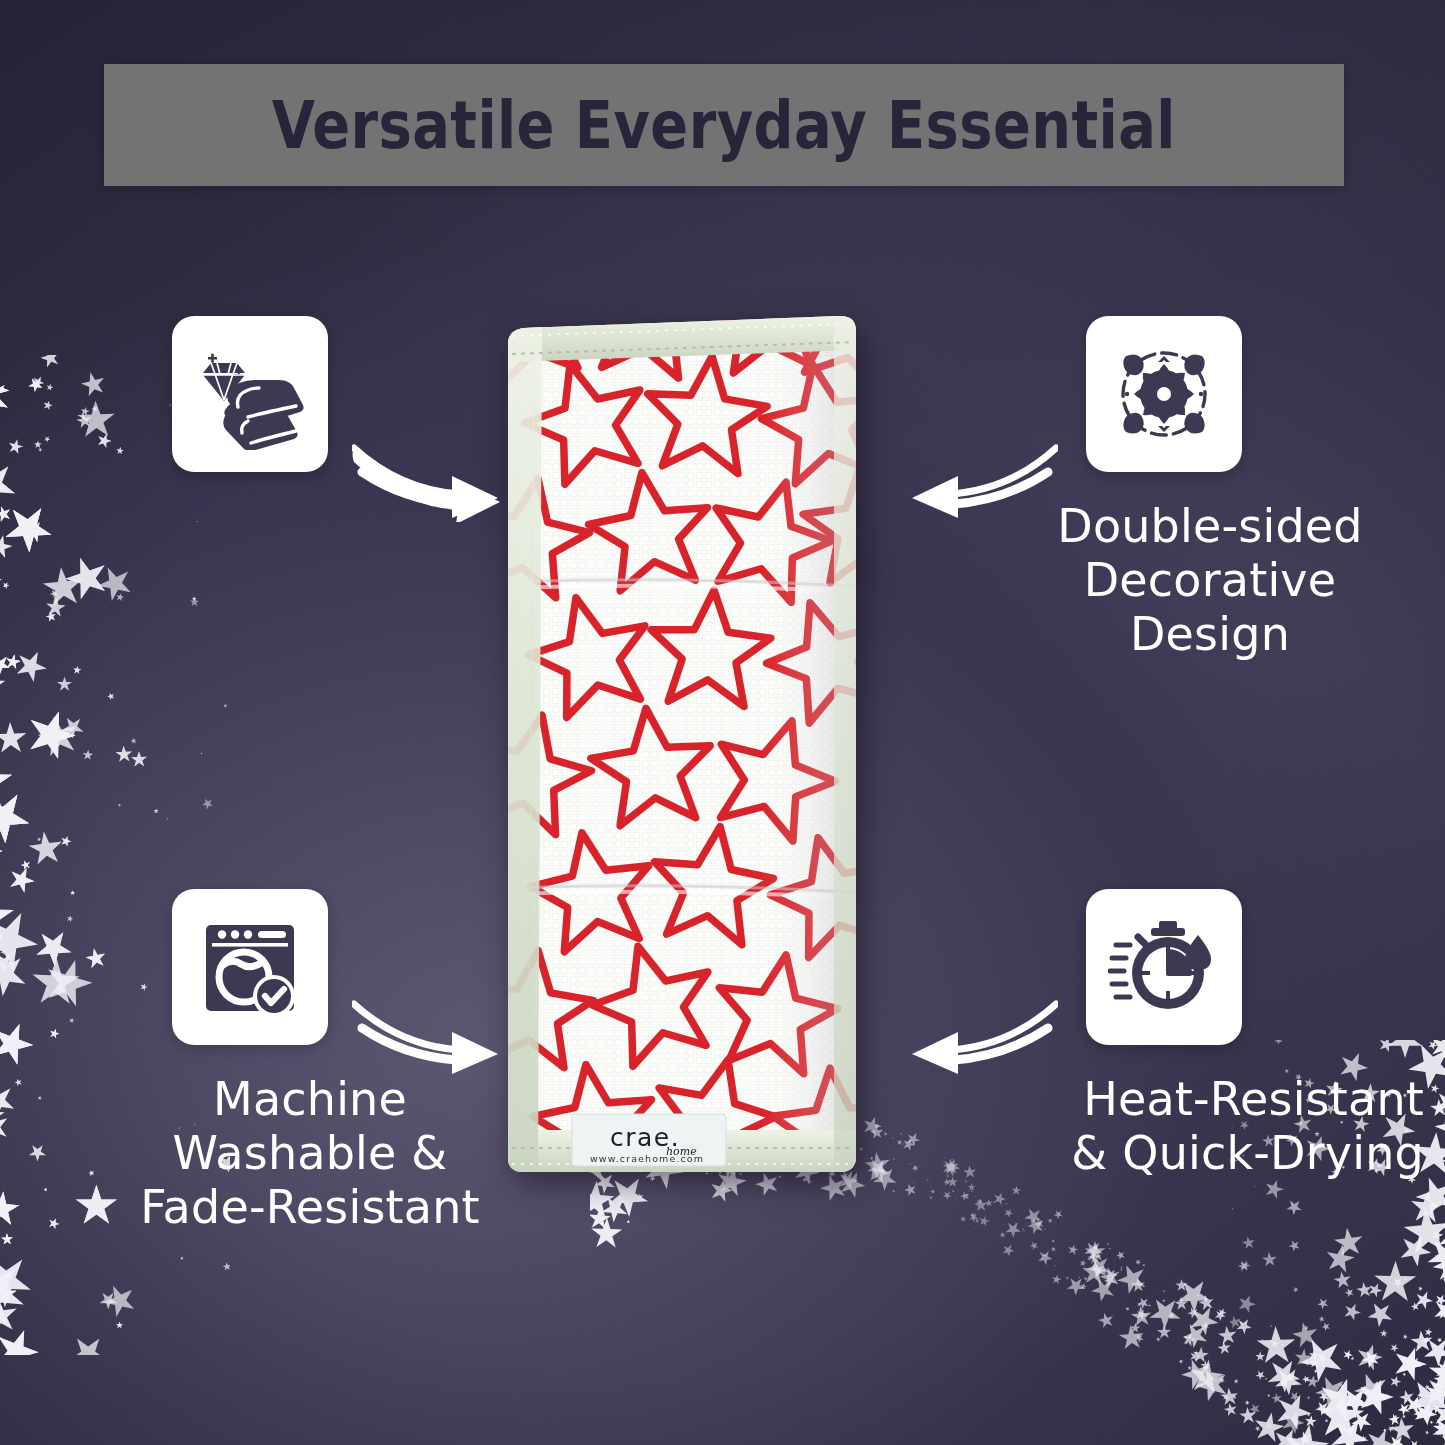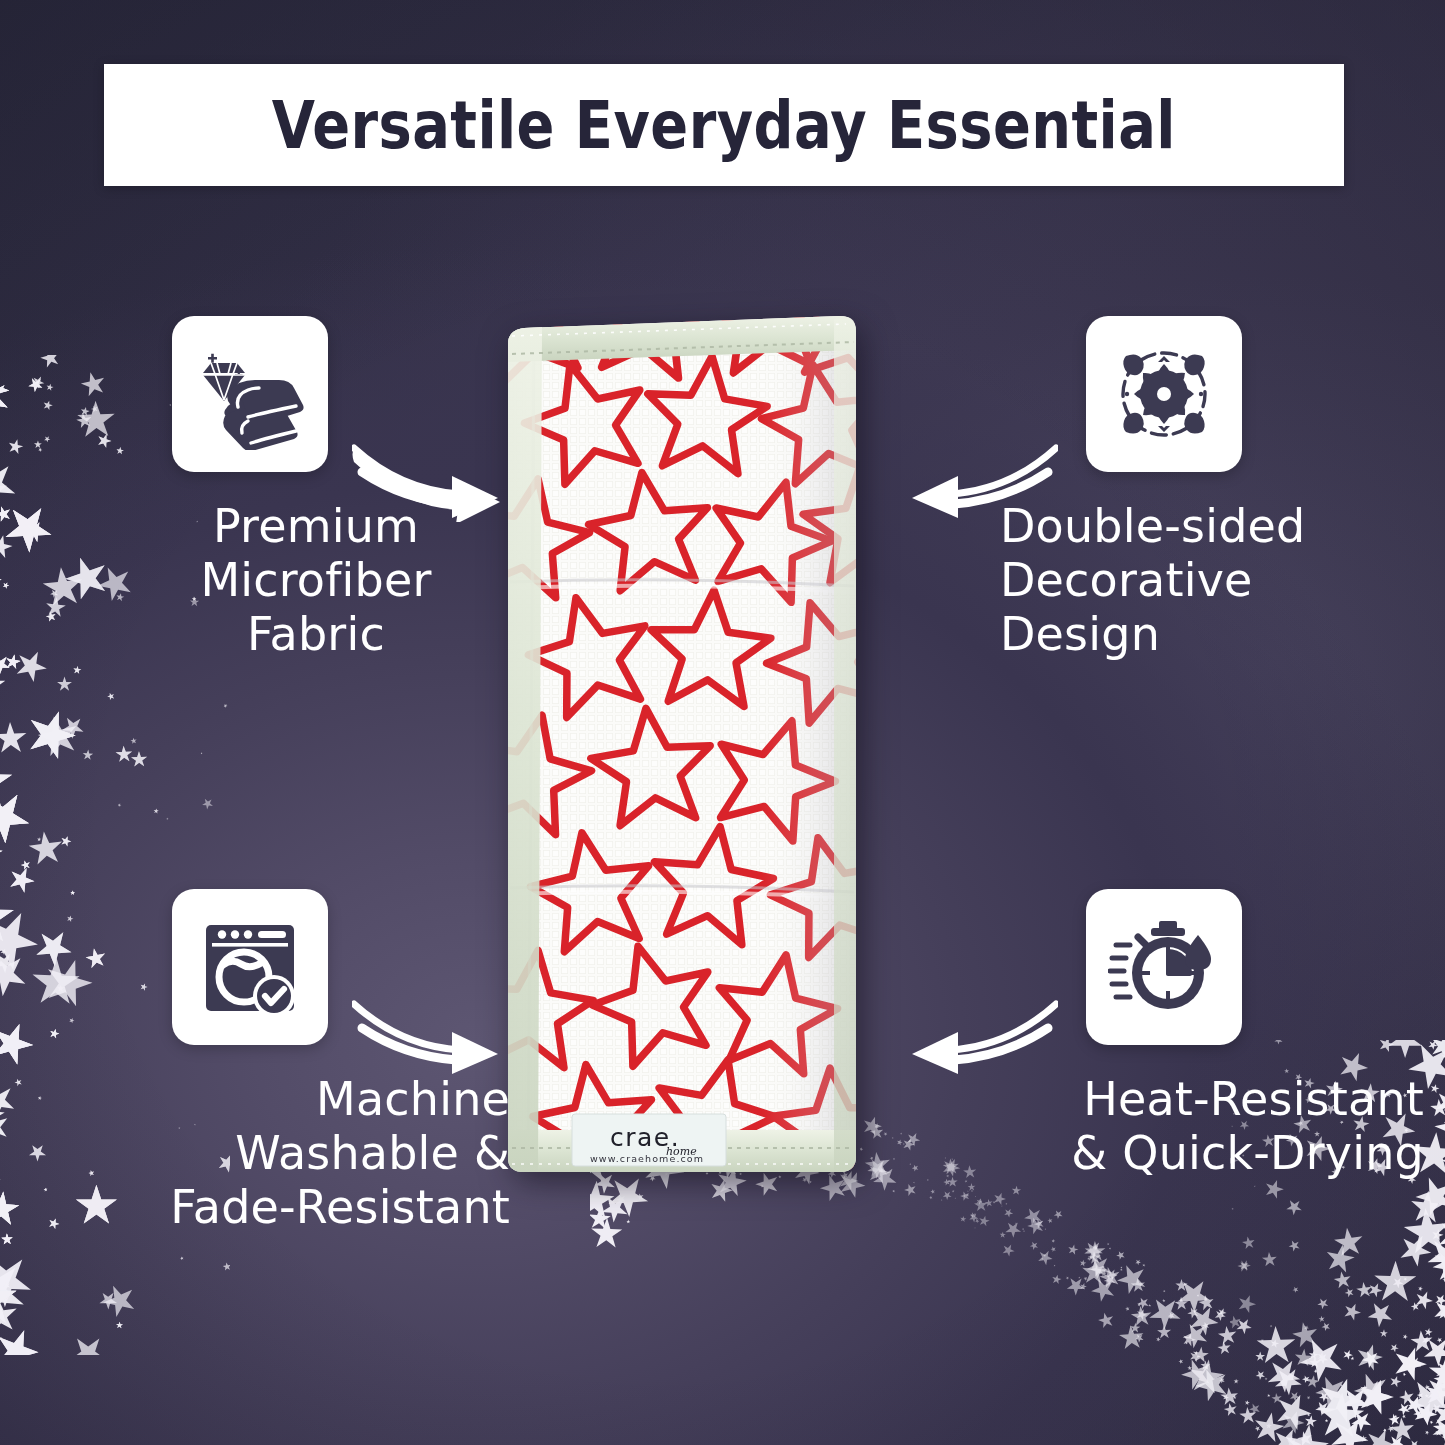--- a/index.html
+++ b/index.html
@@ -22,21 +22,21 @@
       linear-gradient(150deg, #2b2a3f 0%, #322f46 22%, #3c3853 46%, #413c58 62%, #3a3550 80%, #322e47 100%);
   }
   .bg-vig{
     position:absolute;inset:0;
     background:radial-gradient(ellipse 92% 88% at 46% 58%, rgba(0,0,0,0) 42%, rgba(22,21,33,.42) 100%);
   }
 
   
   .banner{
     position:absolute;left:104px;top:64px;width:1240px;height:122px;
-    background:#ffffff;
+    background:#737373;
     display:flex;align-items:center;justify-content:center;
     box-shadow:0 2px 10px rgba(0,0,0,.25);
   }
   .banner h1{
     margin:0;
     font-family:"DejaVu Sans Condensed","Liberation Sans Narrow","Liberation Sans",sans-serif;
     font-weight:bold;
     font-size:66px;
     letter-spacing:.5px;
     color:#262539;
@@ -74,25 +74,25 @@
     letter-spacing:.2px;
     white-space:pre-line;
   }
 
   #feat-tl{left:150px;top:316px;text-align:center;}
   #feat-tl .card{margin-left:22px;}
   #feat-tl .label{width:380px;text-align:center;margin-left:-24px;}
 
   #feat-bl{left:150px;top:889px;}
   #feat-bl .card{margin-left:22px;}
-  #feat-bl .label{width:400px;text-align:right;margin-left:-40px;}
+  #feat-bl .label{width:400px;text-align:center;margin-left:-40px;}
 
   #feat-tr{left:1000px;top:316px;}
   #feat-tr .card{margin-left:86px;}
-  #feat-tr .label{width:420px;}
+  #feat-tr .label{width:420px;text-align:center;}
 
   #feat-br{left:1000px;top:889px;}
   #feat-br .card{margin-left:86px;}
   #feat-br .label{width:430px;text-align:right;margin-left:-6px;}
 
   
   .arrow{position:absolute;pointer-events:none;}
   #arrow-tl{left:352px;top:432px;width:170px;height:90px;}
   #arrow-bl{left:352px;top:988px;width:170px;height:90px;}
   #arrow-tr{left:888px;top:432px;width:170px;height:90px;}
@@ -912,23 +912,20 @@
           <path d="M31,78 q8,-7 20,-6 h30 q10,0 14,8 l8,14 q2,5 -3,7 l-42,12 q-5,1 -9,-3 l-17,-18 q-5,-6 -1,-14 z"></path>
           <g stroke="#ffffff" stroke-width="3.4" fill="none" stroke-linecap="round">
             <path d="M44,69 q-3,-12 10,-17 q5,-2 11,-2"></path>
             <path d="M54,79 q10,-3 48,-11"></path>
             <path d="M48,95 q-2,-8 6,-12"></path>
             <path d="M57,105 q12,-4 45,-12"></path>
           </g>
         </g>
       </svg>
     </div>
-    <div class="label">Premium
-Microfiber
-Fabric</div>
   </div>
 
   <div class="feature" id="feat-tr">
     <div class="card">
       <svg width="112" height="112" viewBox="0 0 112 112">
         <g fill="#3c3a52">
 
           <g stroke="#3c3a52" stroke-width="3.4" fill="none" stroke-linecap="round">
             <path d="M33,22 q11,-7 23,-7 q12,0 23,7" stroke-dasharray="15 7"></path>
             <path d="M90,33 q7,11 7,23 q0,12 -7,23" stroke-dasharray="15 7"></path>

